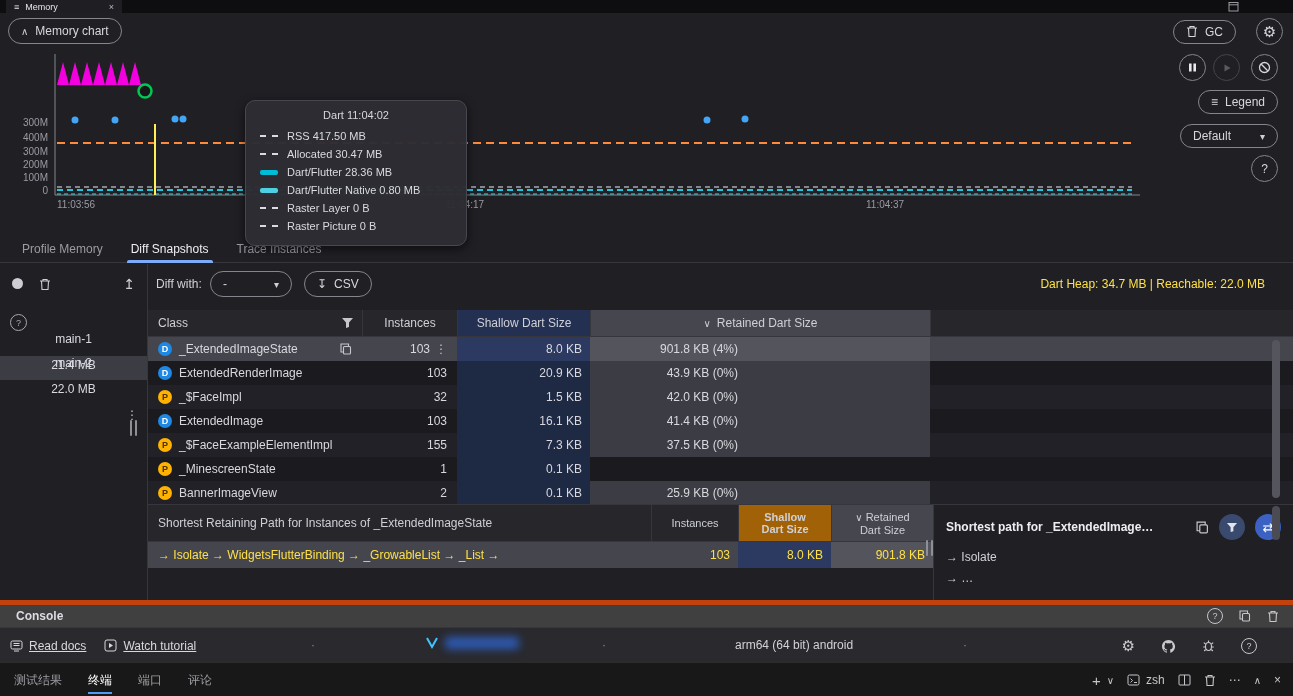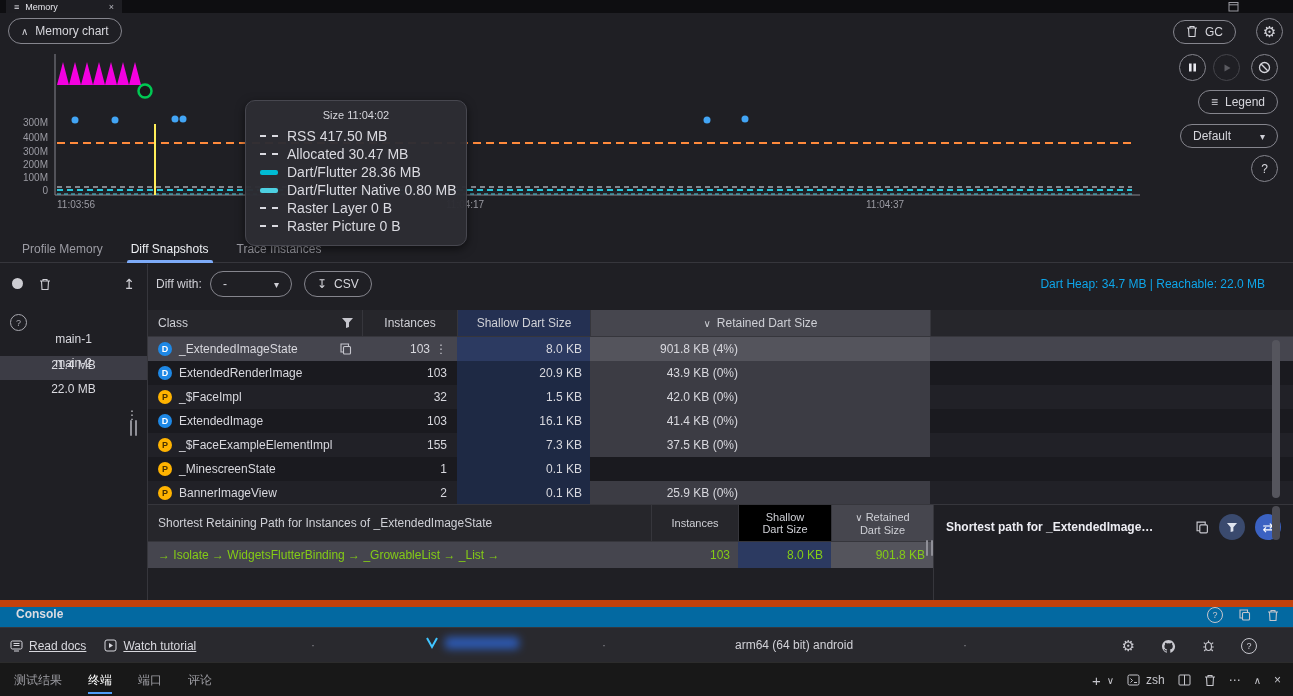--- a/index.html
+++ b/index.html
@@ -23,21 +23,21 @@
   .gc-pill{height:24px;}
   .gear{font-size:15px;line-height:1;}
   .chev{font-size:10px;color:#cfcfd6;}
   
   .chart-area{position:absolute;left:0;top:48px;width:100%;height:184px;}
   .ylab{position:absolute;left:0;width:48px;text-align:right;font-size:10px;color:#9b9ba3;}
   .xlab{position:absolute;top:151px;font-size:10px;color:#9b9ba3;}
   .tooltip{position:absolute;left:245px;top:52px;width:220px;z-index:30;background:rgba(44,44,51,.97);
            border:1px solid #47474f;border-radius:10px;box-shadow:0 3px 10px rgba(0,0,0,.55);padding:8px 0 10px;}
   .tt-title{text-align:center;font-size:11px;color:#d6d6dc;margin-bottom:6px;}
-  .tt-item{display:flex;align-items:center;gap:9px;height:18px;padding-left:14px;font-size:14px;color:#dadae0;}
+  .tt-item{display:flex;align-items:center;gap:9px;height:18px;padding-left:14px;font-size:11px;color:#dadae0;}
   .sw{width:18px;flex:0 0 18px;}
   .sw.dash{height:0;border-top:2px dashed;}
   .sw.solid{height:5px;border-radius:2px;}
   .sw0{border-color:#ff8a3c;} .sw1{border-color:#b0b3b8;}
   .sw2{background:#00bcd4;} .sw3{background:#4dd0e1;}
   .sw4{border-color:#00e676;} .sw5{border-color:#64ffda;}
   .pp-btn{position:absolute;top:6px;}
   .pp-btn.disabled{border-color:#45454b;color:#5a5a60;}
   .legend-pill{position:absolute;top:42px;right:15px;height:24px;}
   .interval-pill{position:absolute;top:76px;right:15px;height:24px;width:98px;justify-content:space-between;}
@@ -59,21 +59,21 @@
   .snap-list{position:absolute;left:0;top:68px;width:100%;}
   .snap-item{height:24px;display:flex;align-items:center;padding:0 9px;font-size:12px;color:#dadae0;gap:12px;box-sizing:border-box;flex-direction:column;}
   .snap-item.selected{background:#3c3c45;}
   .kebab{color:#c3c3ca;font-size:12px;}
   .snap-item .kebab{margin-left:auto;}
   
   .main-panel{position:absolute;left:148px;top:264px;width:1145px;height:336px;}
   .dt-label{position:absolute;left:8px;top:13px;color:#d2d2d8;}
   .diff-dd{position:absolute;left:62px;top:7px;width:82px;justify-content:space-between;}
   .csv-pill{position:absolute;left:156px;top:7px;}
-  .heap-summary{position:absolute;right:28px;top:13px;color:#0ea5e9;text-align:center;}
+  .heap-summary{position:absolute;right:28px;top:13px;color:#fde047;text-align:center;}
   
   .class-table{position:absolute;left:0;top:46px;width:1145px;}
   .crow{display:grid;grid-template-columns:214px 95px 133px 340px 1fr;height:24px;align-items:stretch;font-size:12px;color:#d8d8de;}
   .crow.head{height:26px;background:#26262b;border-bottom:1px solid #36363c;color:#cfd0d6;}
   .crow.head>div{border-left:1px solid #36363c;}
   .crow.head>div:first-child{border-left:none;}
   .h-class{display:flex;align-items:center;padding:0 8px 0 10px;}
   .h-class .funnel{margin-left:auto;color:#c6c6cd;}
   .h-center{display:flex;align-items:center;justify-content:center;gap:6px;}
   .h-shallow{background:#243052;}
@@ -90,46 +90,46 @@
   .copy-ic{margin-left:auto;margin-right:10px;color:#c6c6cd;}
   .c-num{display:flex;align-items:center;justify-content:flex-end;gap:5px;padding-right:10px;}
   .c-shallow{display:flex;align-items:center;justify-content:flex-end;padding-right:8px;background:#1e2944;}
   .selected .c-shallow{background:#2c3a61;}
   .c-ret{display:flex;align-items:center;background:#3c3c44;}
   .selected .c-ret{background:#54545c;}
   .c-ret .val{width:148px;text-align:right;}
   
   .path-area{position:absolute;left:0;top:240px;width:1145px;height:96px;border-top:1px solid #36363c;box-sizing:border-box;}
   .path-table{position:absolute;left:0;top:0;width:785px;}
-  .prow{display:grid;grid-template-columns:503px 87px 93px 102px;font-size:12px;color:#84cc16;}
+  .prow{display:grid;grid-template-columns:503px 87px 93px 102px;font-size:12px;color:#fde047;}
   .prow.head{height:36px;background:#26262b;border-bottom:1px solid #36363c;font-size:11px;color:#cfd0d6;}
   .prow.head>div{border-left:1px solid #36363c;}
   .prow.head>div:first-child{border-left:none;}
   .prow.body{height:26px;}
   .prow.body.selected{background:#45454e;}
   .p-title{display:flex;align-items:center;padding:0 10px;font-size:12px;overflow:hidden;white-space:nowrap;}
   .p-col2{display:flex;flex-direction:column;align-items:center;justify-content:center;line-height:12px;}
-  .ph-sh{background:#000000;}
+  .ph-sh{background:#a16207;font-weight:bold;}
   .ph-rt{background:#46464e;}
   .pb-num{display:flex;align-items:center;justify-content:flex-end;padding-right:8px;}
   .pb-sh{background:#2c3a61;}
   .pb-rt{background:#54545c;}
   
   .retaining{position:absolute;left:785px;top:0;width:360px;height:96px;border-left:1px solid #36363c;
              padding:9px 12px;box-sizing:border-box;overflow:hidden;}
   .rt-head{display:flex;align-items:center;gap:10px;}
   .rt-title{font-weight:bold;font-size:12px;color:#ededf3;flex:1;white-space:nowrap;overflow:hidden;text-overflow:ellipsis;}
   .rt-btn{width:26px;height:26px;border-radius:50%;display:flex;align-items:center;justify-content:center;flex:0 0 26px;border:none;padding:0;}
   .rt-btn.filter{background:#3a4a6e;color:#dfe4ef;}
   .rt-btn.swap{background:#3b62c2;color:#fff;font-size:13px;font-family:inherit;}
   .rt-copy{color:#c6c6cd;}
   .rt-lines{margin-top:7px;font-size:12px;color:#d0d0d6;line-height:21px;}
   
-  .console-bar{position:absolute;left:0;top:600px;width:100%;height:27px;background:#0369a1;border-top:7px solid #c2410c;
-               display:flex;align-items:flex-start;box-sizing:border-box;}
+  .console-bar{position:absolute;left:0;top:600px;width:100%;height:27px;background:#404040;border-top:5px solid #c2410c;
+               display:flex;align-items:center;box-sizing:border-box;}
   .console-title{margin-left:16px;font-weight:bold;color:#dcdce2;}
   .console-icons{margin-left:auto;margin-right:14px;display:flex;gap:16px;align-items:center;color:#c6c6cd;}
   .mini-help{width:14px;height:14px;border:1.2px solid #c6c6cd;border-radius:50%;display:flex;align-items:center;justify-content:center;font-size:9px;}
   
   .footer{position:absolute;left:0;top:627px;width:100%;height:35px;background:#29292e;border-top:1px solid #36363c;color:#d2d2d8;}
   .f-links{position:absolute;left:10px;top:0;height:100%;display:flex;align-items:center;gap:18px;}
   .f-link{display:flex;align-items:center;gap:6px;color:#d8d8de;text-decoration:underline;cursor:pointer;}
   .f-dot{position:absolute;top:10px;color:#8a8a92;}
   .f-logo{position:absolute;left:425px;top:8px;display:flex;align-items:center;gap:6px;}
   .f-blur{width:74px;height:12px;background:#2f6fed;border-radius:3px;filter:blur(4px);opacity:.7;}
@@ -212,21 +212,21 @@
     <span class="ylab" style="top:84px">400M</span>
     <span class="ylab" style="top:98px">300M</span>
     <span class="ylab" style="top:111px">200M</span>
     <span class="ylab" style="top:124px">100M</span>
     <span class="ylab" style="top:137px">0</span>
     <span class="xlab" style="left:57px">11:03:56</span>
     <span class="xlab" style="left:446px">11:04:17</span>
     <span class="xlab" style="left:866px">11:04:37</span>
 
     <div class="tooltip">
-      <div class="tt-title">Size 11:04:02</div>
+      <div class="tt-title">Dart 11:04:02</div>
       <div class="tt-item">
           <span class="sw dash sw0"></span>
           <span>RSS 417.50 MB</span>
         </div>
       <div class="tt-item">
           <span class="sw dash sw1"></span>
           <span>Allocated 30.47 MB</span>
         </div>
       <div class="tt-item">
           <span class="sw solid sw2"></span>
@@ -499,20 +499,24 @@
           <button class="rt-btn filter">
               <span>
                 <svg width="12" height="11" viewBox="0 0 13 12" fill="#dfe4ef">
                   <path d="M1 1h11L8 5.6V10L5 11V5.6z"></path>
                 </svg>
               </span>
             </button>
           <button class="rt-btn swap">
               <span>⇄</span>
             </button>
+        </div>
+        <div class="rt-lines">
+          <div>→ Isolate</div>
+          <div>→ …</div>
         </div>
       </div>
     </div>
   </div>
 
   <div class="console-bar">
     <span class="console-title">Console</span>
     <div class="console-icons">
       <span class="mini-help">
           <span>?</span>

